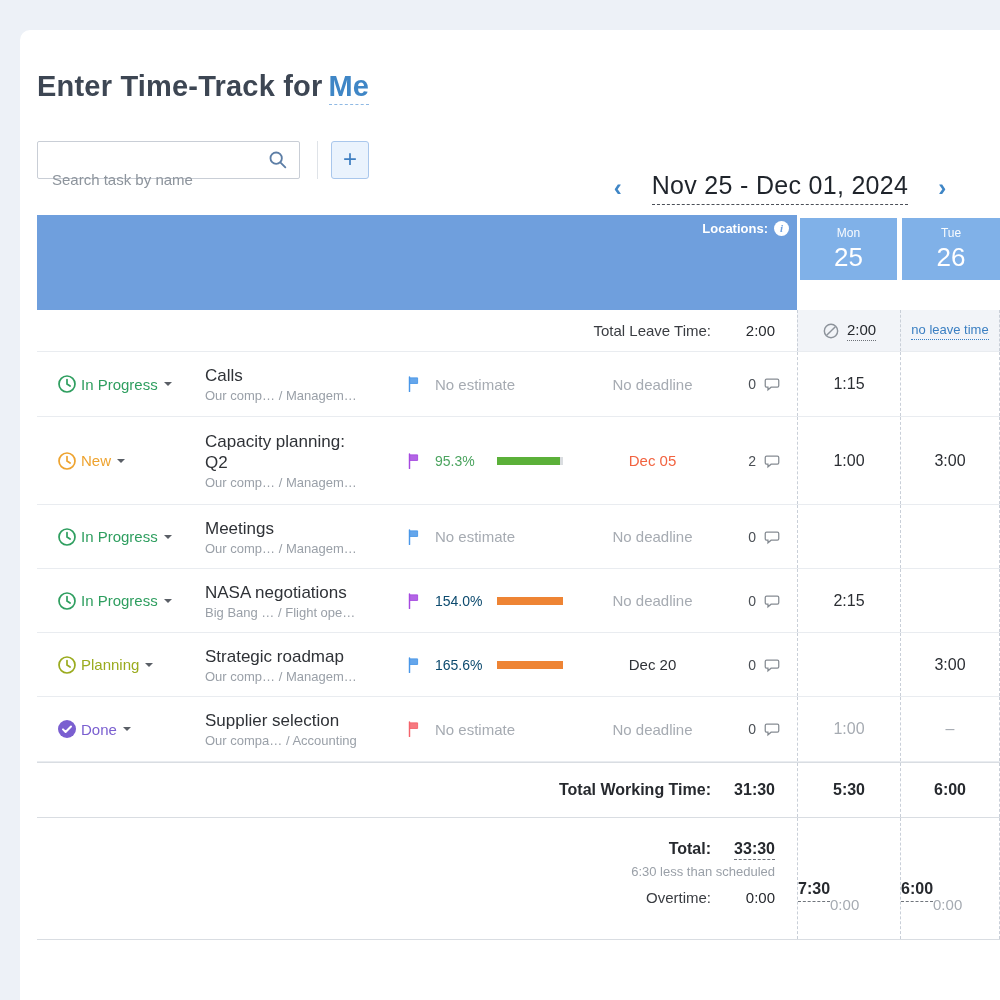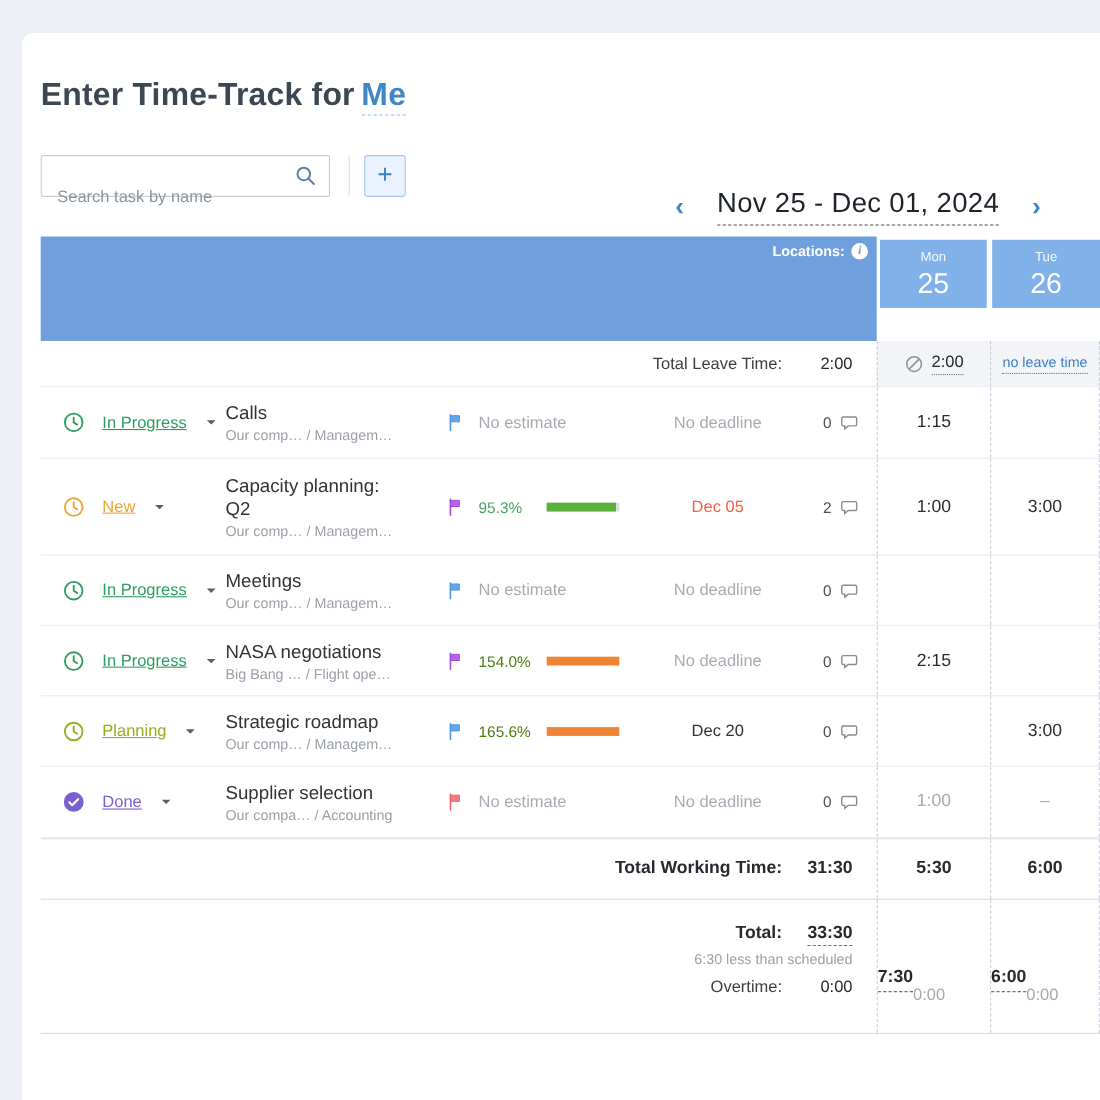--- a/index.html
+++ b/index.html
@@ -74,36 +74,36 @@
   .leave-chip { display:flex; align-items:center; gap:7px; cursor:pointer; }
   .leave-val { font-size:15px; color:#26292e; border-bottom:1px dotted #6d7178; padding-bottom:2px; }
   .no-leave { font-size:13px; color:#3a7fc2; border-bottom:1px dotted #3a7fc2;
     padding-bottom:2px; cursor:pointer; }
 
   
   .row { border-bottom:1px solid #e9ecf0; }
   .row:last-of-type { border-bottom:0; }
   .h65{height:65px} .h88{height:88px} .h64{height:64px}
   .cell { display:flex; align-items:center; }
-  .status-cell { padding-left:20px; gap:16px; cursor:pointer;text-decoration:underline; }
+  .status-cell { padding-left:20px; gap:4px; cursor:pointer; }
   .status-cell svg { flex:0 0 auto; }
   .status-label { font-size:15px; }
   .st-green{color:#2e9e5f} .st-orange{color:#eea32f} .st-olive{color:#9aab1e} .st-purple{color:#7a5fd0}
   .caret { width:0; height:0; border-left:4px solid transparent; border-right:4px solid transparent;
     border-top:4px solid #5a5f66; margin-left:2px; }
   .title-cell { flex-direction:column; align-items:flex-start; justify-content:center; padding-right:34px; }
   .task-title { font-size:17px; color:#2f3237; line-height:21px; cursor:pointer; }
   .task-path { font-size:13px; color:#9aa0a8; margin-top:2px; }
   .flag-cell { justify-content:flex-start; }
   .flag-icon { cursor:pointer; }
   .flag-blue{color:#4a97e8} .flag-purple{color:#a64ae0} .flag-red{color:#f4636b}
   .est-cell { gap:14px; }
   .muted-text { font-size:15px; color:#a6abb2; }
   .pct { font-size:14px; min-width:48px; }
-  .pct-green{color:#4ba45f} .pct-orange{color:#4d7c0f}
+  .pct-green{color:#4ba45f} .pct-orange{color:#0c4a6e}
   .bar { width:66px; height:8px; background:#dadde0; position:relative; }
   .bar-fill { height:100%; }
   .fill-green{background:#5bb039} .fill-orange{background:#ee8434}
   .dl-cell { justify-content:center; font-size:15px; }
   .dl-muted{color:#a6abb2} .dl-red{color:#f26340} .dl-dark{color:#2f3237}
   .cm-cell { justify-content:flex-end; padding-right:16px; gap:7px; cursor:pointer; }
   .cm-count { font-size:14px; color:#4a4f55; }
   .time-val { font-size:16px; font-weight:500; color:#2b2e33; cursor:pointer; }
   .time-muted { color:#a6abb2; font-weight:400; }
 

